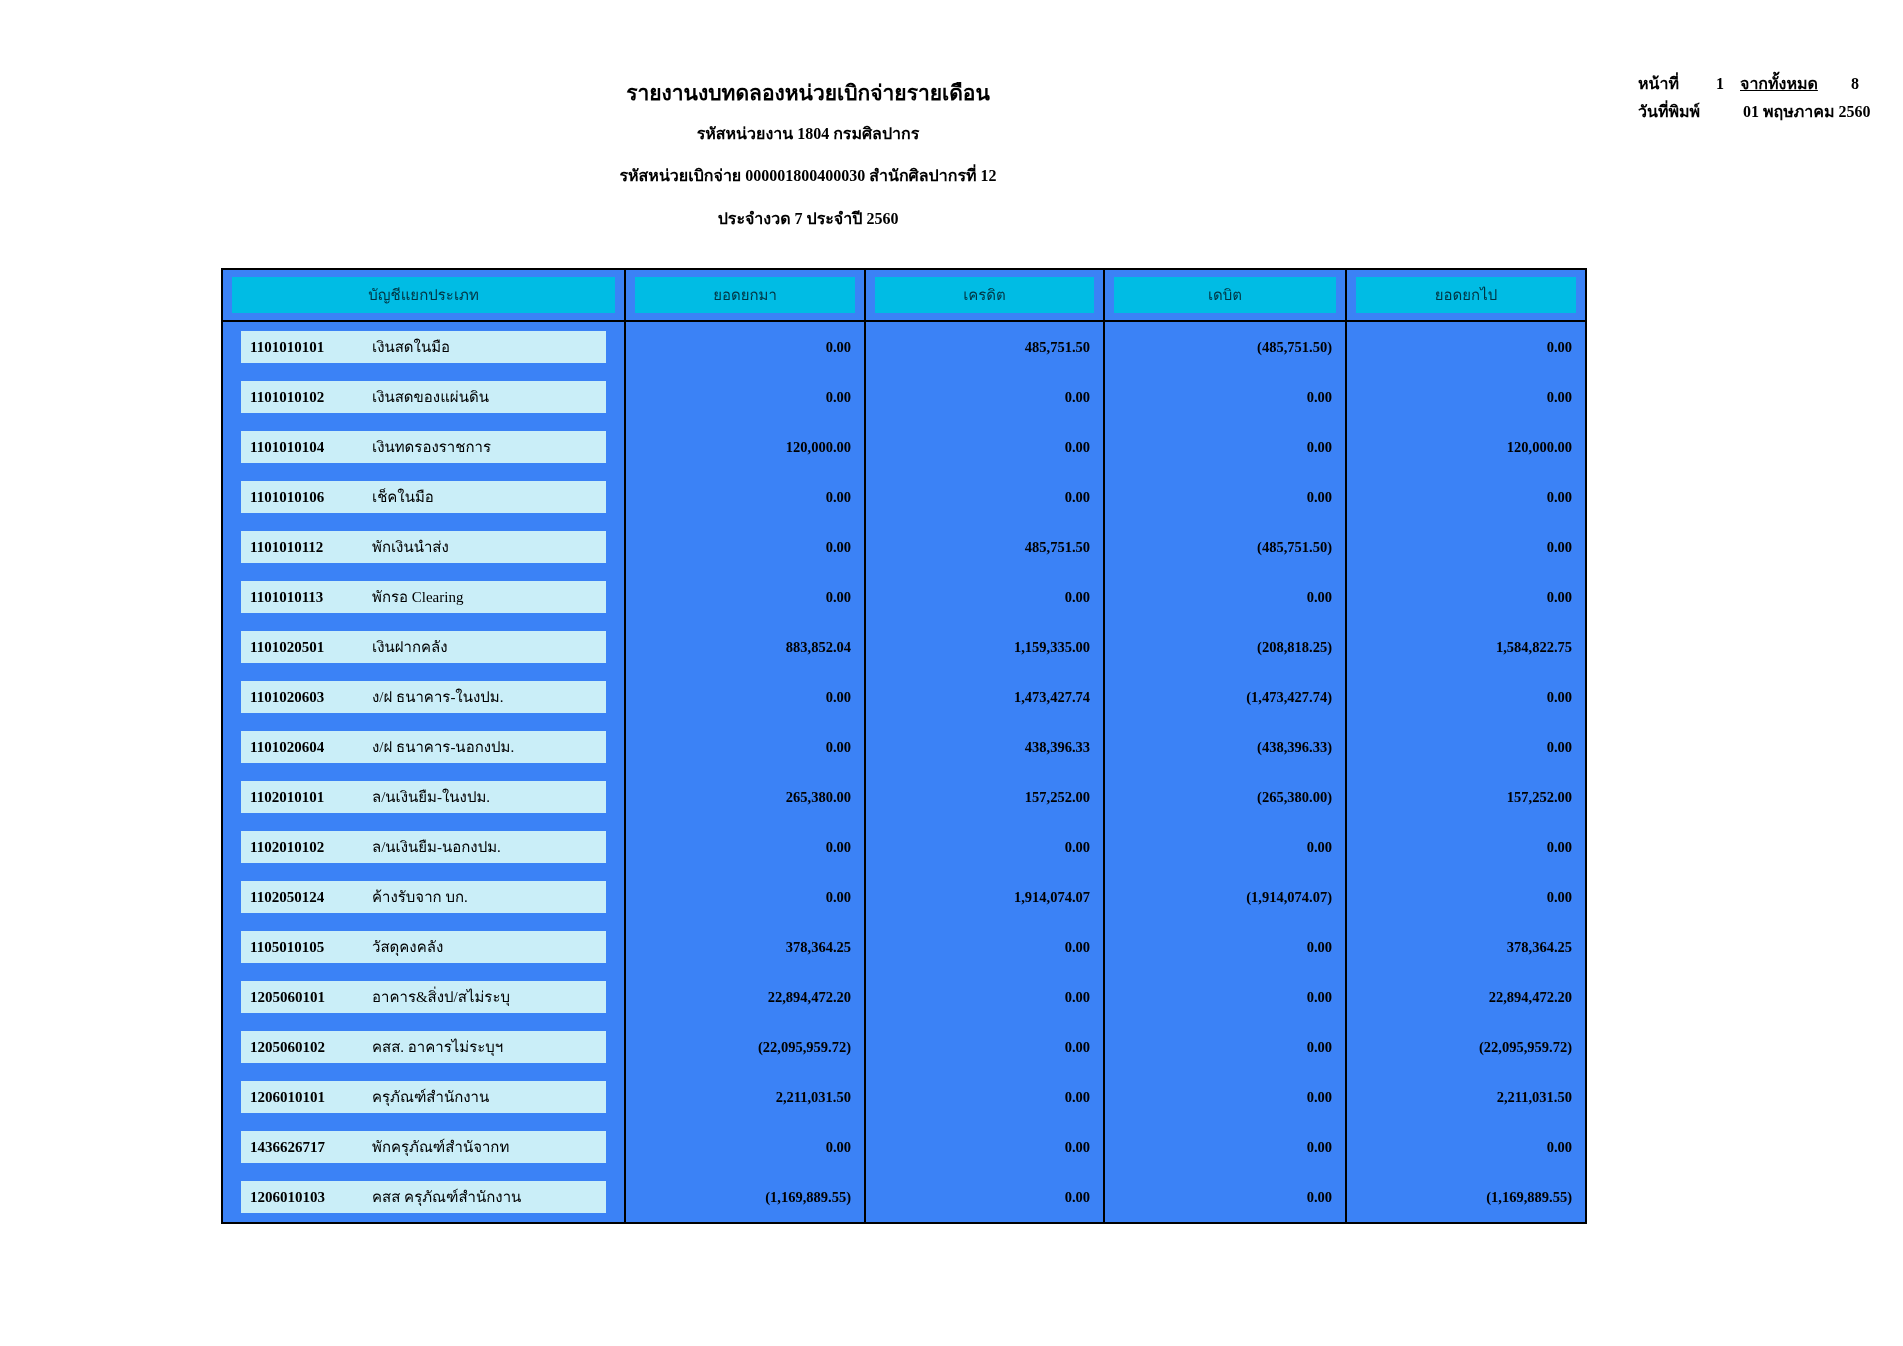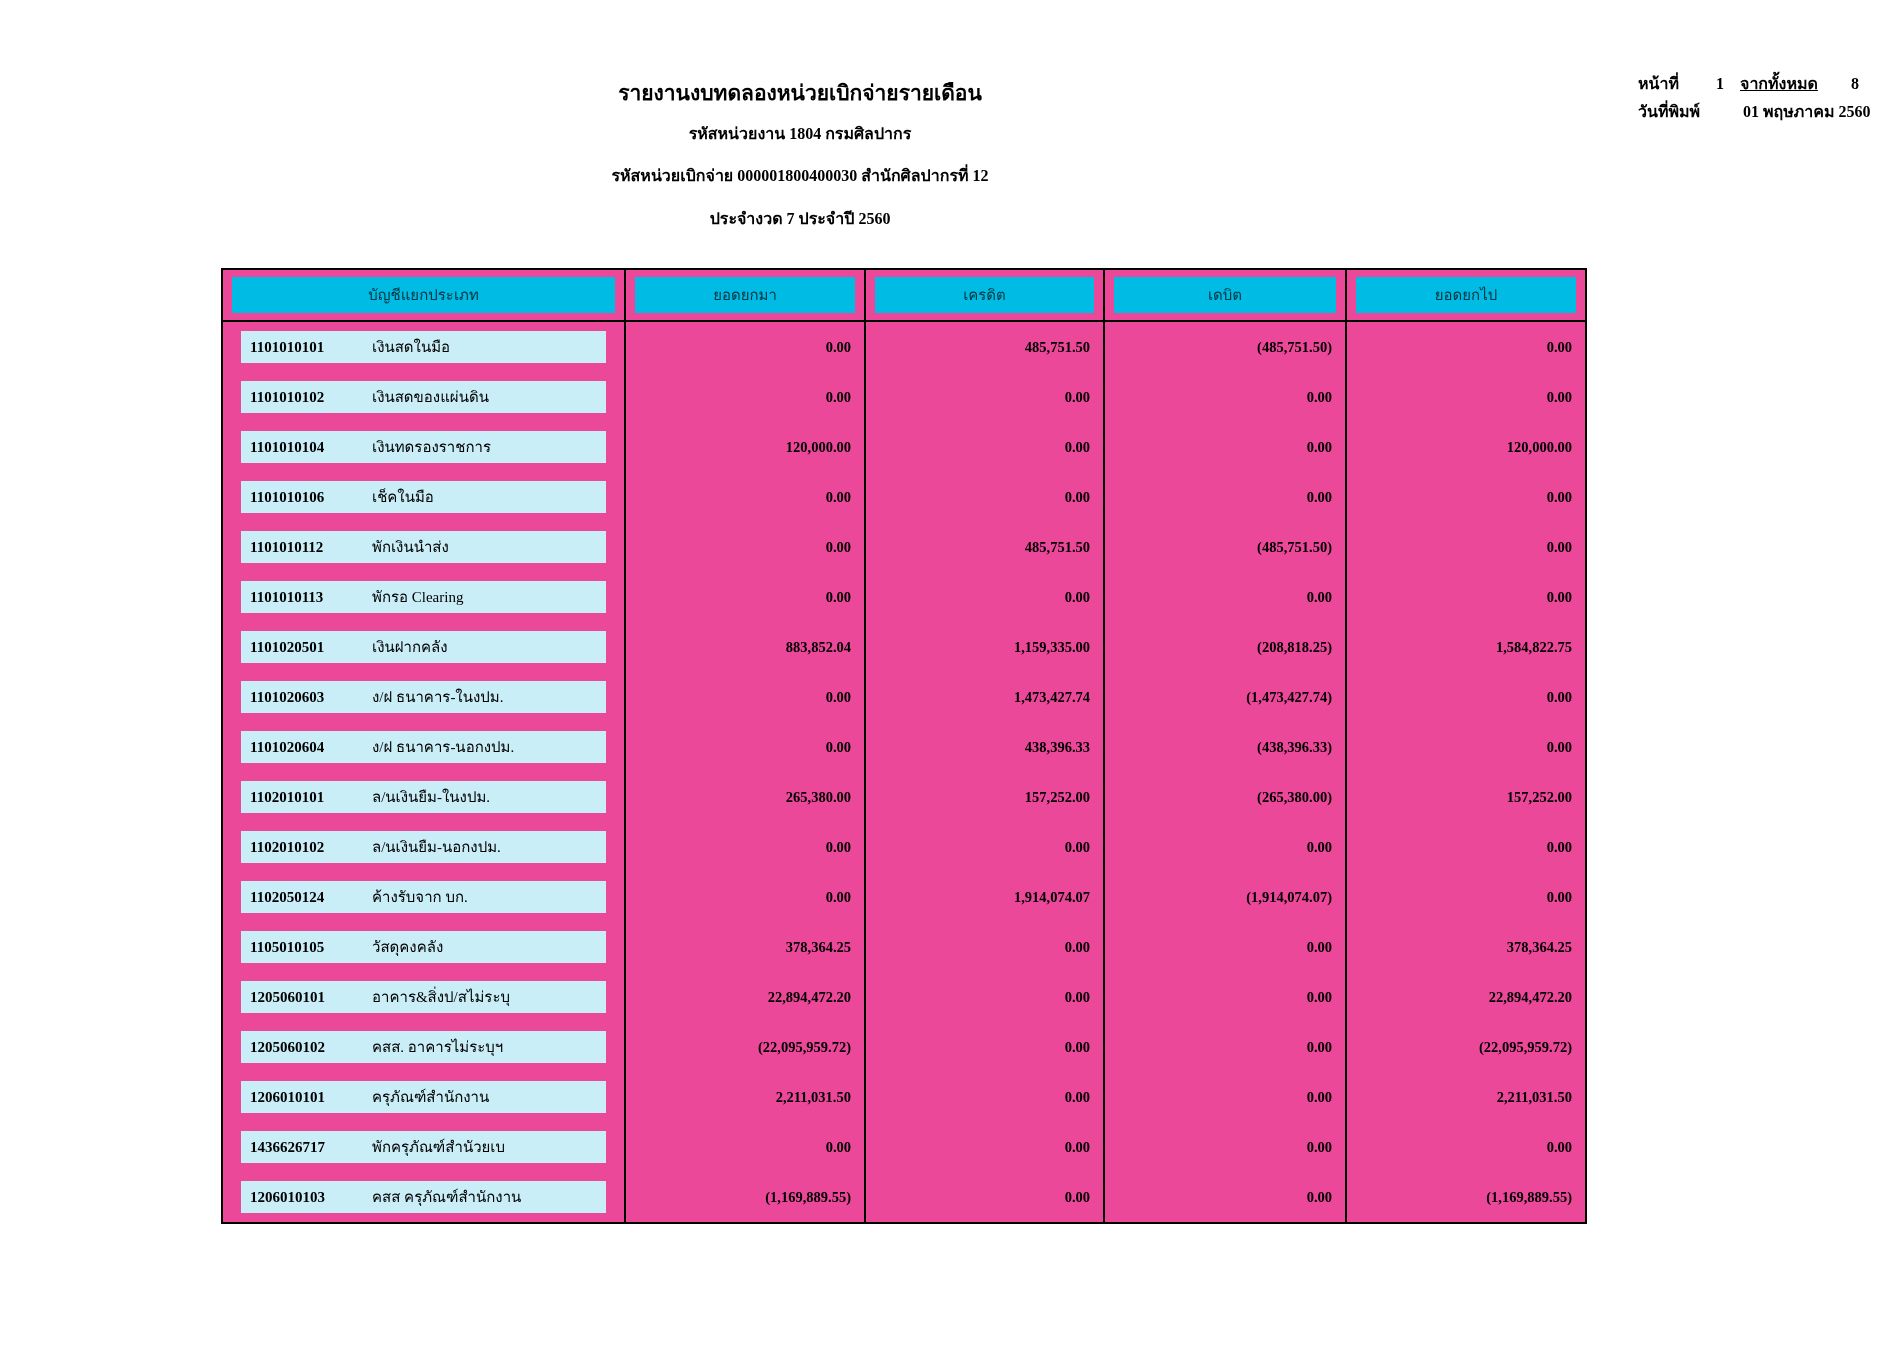--- a/index.html
+++ b/index.html
@@ -22,31 +22,31 @@
   }
   .meta-row{white-space:nowrap;}
   .meta-label{display:inline-block;}
   .meta-label.w1{width:62px;}
   .meta-val.v1{display:inline-block;width:40px;text-align:center;}
   .meta-label.w2{width:92px;text-decoration:underline;}
   .meta-val.v2{display:inline-block;width:46px;text-align:center;}
   .meta-label.w3{width:105px;}
   
   .titles{
-    position:absolute;top:76px;left:8px;width:1584px;
+    position:absolute;top:76px;left:16px;width:1584px;
     text-align:center;
   }
   .title-main{font-size:21px;font-weight:bold;margin:0 0 12px 0;}
   .title-sub{font-size:16px;font-weight:bold;margin:0 0 17px 0;}
   .title-sub.sp{margin-bottom:18px;}
   
   .report-table{
     position:absolute;left:221px;top:268px;width:1362px;
     border:2px solid #000;
-    background:#ec4899;
+    background:#3b82f6;
   }
   .thead,.trow{
     display:grid;
     grid-template-columns:403px 240px 239px 242px 238px;
   }
   .thead{height:50px;border-bottom:2px solid #000;}
   .hcell{border-right:2px solid #000;display:flex;align-items:center;justify-content:center;}
   .hcell.last{border-right:none;}
   .hbox{
     background:var(--cyan);
@@ -442,21 +442,21 @@
         </div>
     <div class="cell num last">
           <span class="v-co">2,211,031.50</span>
         </div>
   </div>
 
   <div class="trow">
     <div class="cell acct">
       <div class="band">
         <span class="code">1436626717</span>
-        <span class="acct-name">พักครุภัณฑ์สำนัวยเบ</span>
+        <span class="acct-name">พักครุภัณฑ์สำนัจากท</span>
       </div>
     </div>
     <div class="cell num">
           <span class="v-cf">0.00</span>
         </div>
     <div class="cell num">
           <span class="v-db">0.00</span>
         </div>
     <div class="cell num">
           <span class="v-cr">0.00</span>

